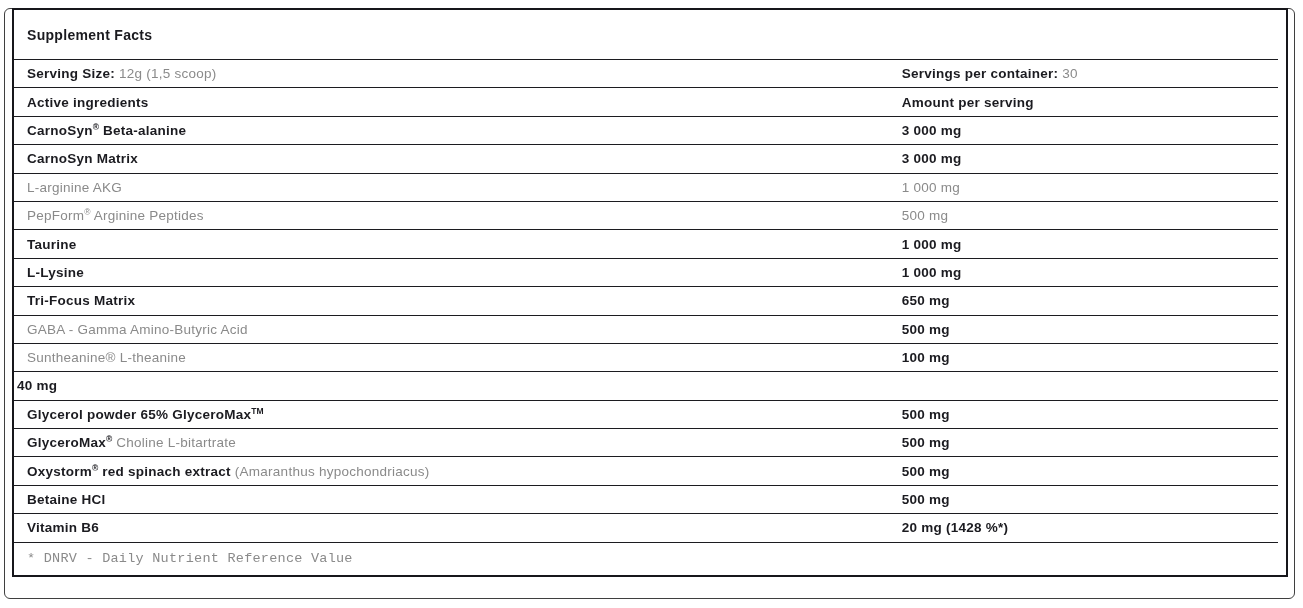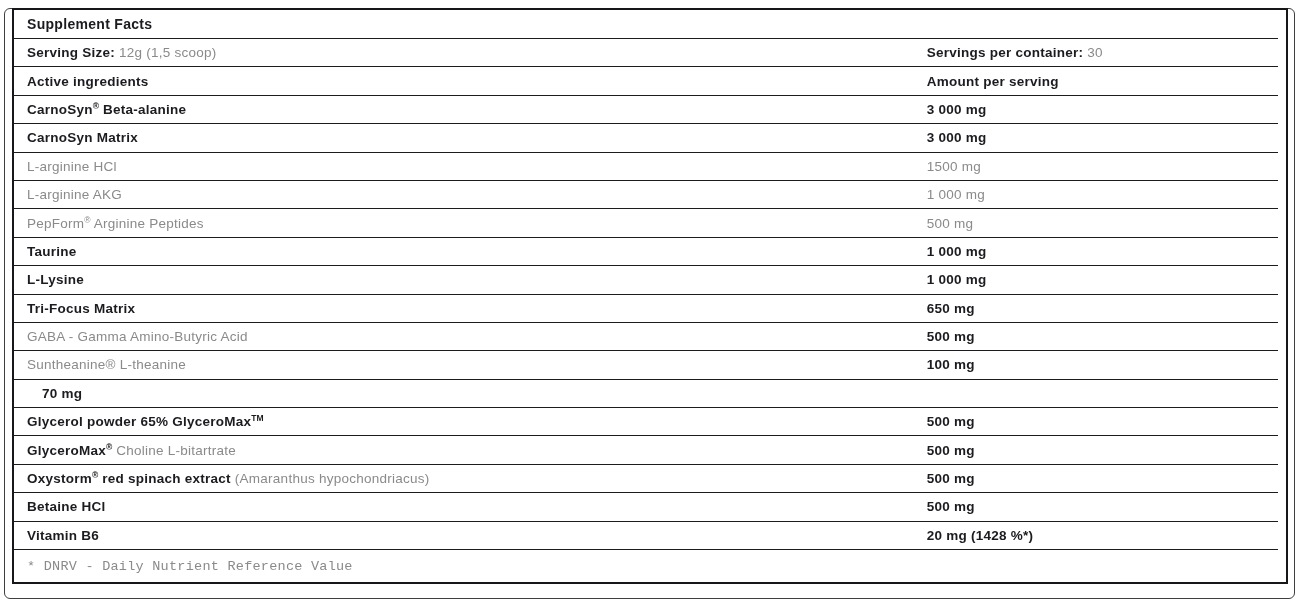--- a/index.html
+++ b/index.html
@@ -17,25 +17,25 @@
     border:2px solid #17171b;
     background:#fff;
   }
   .row{
     display:flex;align-items:center;
     height:28.4px;box-sizing:border-box;
     border-bottom:1px solid #1c1c20;
     margin-right:8px;
     font-size:13.5px;letter-spacing:.25px;color:#1b1b20;
   }
-  .row.head{height:29px;}
+  .row.head{height:50px;}
   .row.foot{height:32px;border-bottom:none;font-family:Liberation Mono, monospace;}
   .cell{box-sizing:border-box;white-space:nowrap;overflow:hidden;}
   .cell.left{width:70%;padding-left:13px;}
-  .cell.right{flex:1;padding-left:3px;margin-left:25px;}
+  .cell.right{flex:1;padding-left:3px;}
   .cell.full{width:100%;padding-left:13px;}
   .b{font-weight:700;color:#1b1b20;}
   .g{font-weight:400;color:#8a8a8a;}
   .title{font-weight:700;font-size:14px;letter-spacing:.3px;}
   .indent{padding-left:23px;}
   sup{font-size:8.5px;letter-spacing:0;line-height:0;font-weight:inherit;}
 </style>
 </head>
 <body>
 
@@ -65,24 +65,20 @@
     <div class="row">
       <div class="cell left b"><span>CarnoSyn</span><sup>®</sup><span> Beta-alanine</span></div>
       <div class="cell right b">3 000 mg</div>
     </div>
 
     <div class="row">
       <div class="cell left b">CarnoSyn Matrix</div>
       <div class="cell right b">3 000 mg</div>
     </div>
 
-    <div class="row">
-      <div class="cell left g indent">L-arginine HCl</div>
-      <div class="cell right g">1500 mg</div>
-    </div>
 
     <div class="row">
       <div class="cell left g indent">L-arginine AKG</div>
       <div class="cell right g">1 000 mg</div>
     </div>
 
     <div class="row">
       <div class="cell left g indent"><span>PepForm</span><sup>®</sup><span> Arginine Peptides</span></div>
       <div class="cell right g">500 mg</div>
     </div>
@@ -106,21 +102,21 @@
       <div class="cell left g indent">GABA - Gamma Amino-Butyric Acid</div>
       <div class="cell right b">500 mg</div>
     </div>
 
     <div class="row">
       <div class="cell left g indent">Suntheanine® L-theanine</div>
       <div class="cell right b">100 mg</div>
     </div>
 
     <div class="row">
-      <div class="cell right b">70 mg</div>
+      <div class="cell right b">40 mg</div>
     </div>
 
     <div class="row">
       <div class="cell left b"><span>Glycerol powder 65% GlyceroMax</span><sup>TM</sup></div>
       <div class="cell right b">500 mg</div>
     </div>
 
     <div class="row">
       <div class="cell left"><span class="b">GlyceroMax</span><sup class="b">®</sup><span class="g"> Choline L-bitartrate</span></div>
       <div class="cell right b">500 mg</div>

